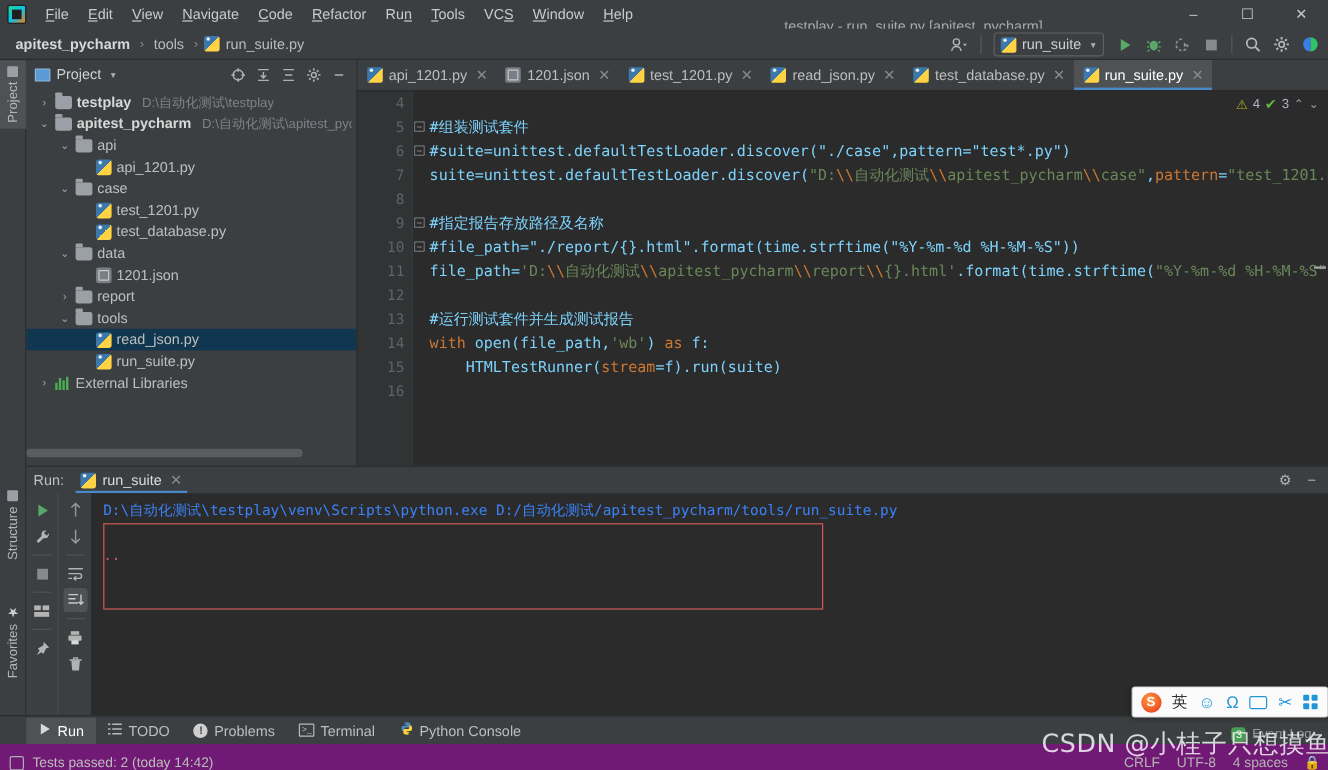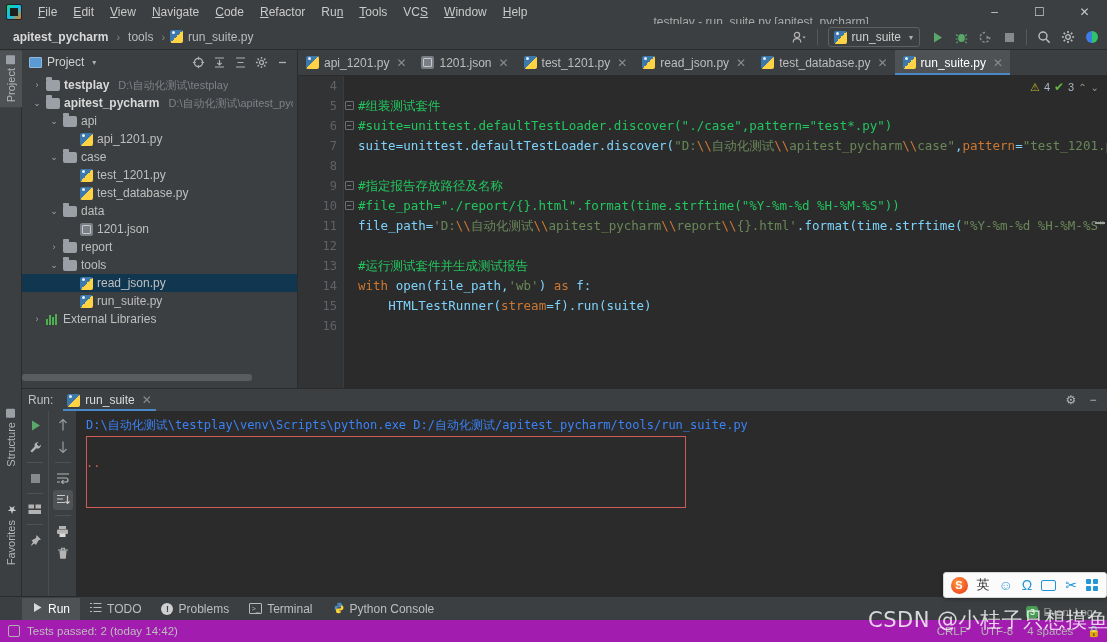--- a/index.html
+++ b/index.html
@@ -190,21 +190,21 @@
     border: 1px solid #6d7072; border-radius: 1px; color: #8e9194;
     font-size: 8px; line-height: 7px; text-align: center;
     font-family: "DejaVu Sans Mono", monospace;
   }
   .code {
     position: absolute; left: 58px; top: 0; right: 0; bottom: 0;
     font-family: "DejaVu Sans Mono", monospace; font-size: 12.5px;
     white-space: pre; overflow: hidden;
   }
   .cline { height: 20px; line-height: 20px; padding-left: 2px; }
-  .c-com { color: #22c55e; }
+  .c-com { color: #7dd3fc; }
   .c-kw  { color: #cc7832; }
   .c-str { color: #6a8759; }
   .c-txt { color: #7dd3fc; }
   .c-esc { color: #cc7832; }
 
   .inspect-widget {
     position: absolute; top: 2px; right: 4px; height: 18px;
     display: flex; align-items: center; gap: 4px; font-size: 11px; color: #a9b7c6;
     background: #2b2b2b; padding: 0 4px; z-index: 5;
   }
@@ -277,21 +277,21 @@
     font-size: 9px; font-weight: bold; display: flex; align-items: center; justify-content: center;
   }
   .term-ico {
     width: 13px; height: 11px; border: 1px solid #b9b9b9; border-radius: 1px;
     font-size: 7px; color: #b9b9b9; display: flex; align-items: center; justify-content: center;
   }
 
   
   .statusbar {
     position: absolute; left: 0; bottom: 0; width: 1107px; height: 22px;
-    background: #a21caf; display: flex; align-items: center; padding-left: 8px;
+    background: #701a75; display: flex; align-items: flex-end; padding-left: 8px;
     font-size: 11.5px; color: #bdbdbd;
   }
   .sb-ico {
     width: 12px; height: 12px; border: 1px solid #b0b0b0; border-radius: 2px;
     margin-right: 7px; flex: 0 0 auto;
   }
   .sb-right {
     position: absolute; right: 6px; display: flex; align-items: center; gap: 14px;
     font-size: 11.5px; color: #b4b4b4;
   }

